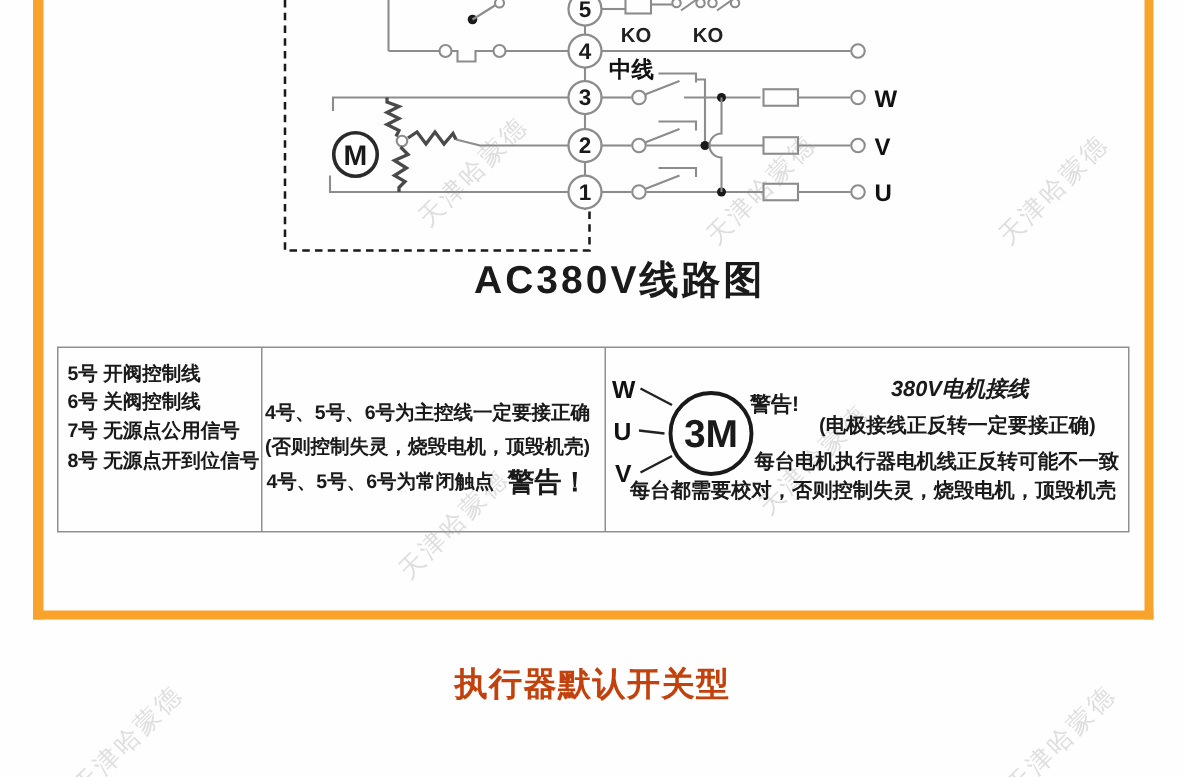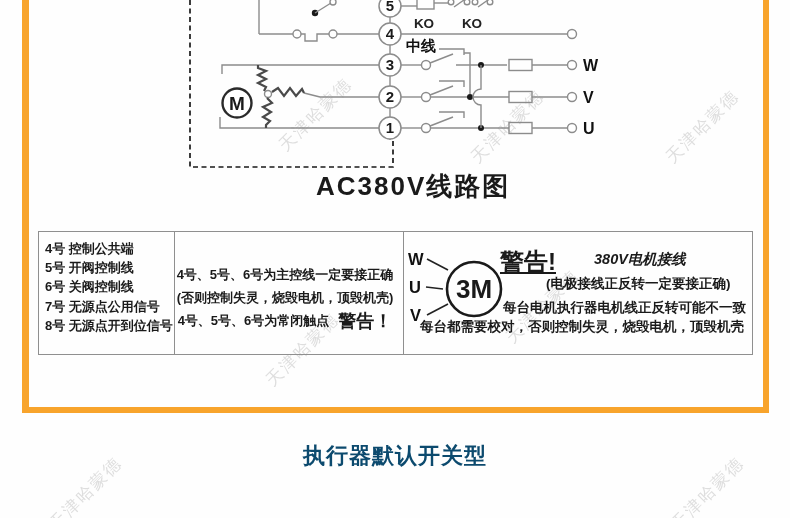--- a/index.html
+++ b/index.html
@@ -28,25 +28,25 @@
   #col2{position:absolute;left:132px;top:0;width:228px;height:100%;padding-top:31px;
       box-sizing:border-box;text-align:center;}
   #col2 .c2line{line-height:23px;white-space:nowrap;font-size:13px;}
   #col2 .warn2{font-size:18px;font-weight:800;margin-left:9px;vertical-align:-2px;text-align:center;}
   #col3{position:absolute;left:365px;top:0;width:350px;height:100%;}
   #col3 .c3line{position:absolute;white-space:nowrap;font-size:13.5px;font-weight:600;}
   #c3l1{left:190px;top:18px;font-size:14.5px !important;font-style:italic;}
   #c3l2{left:142px;top:43px;}
   #c3l3{left:99px;top:67px;}
   #c3l4{left:16px;top:86px;}
-  #warn3{position:absolute;left:96px;top:14px;font-size:24px;font-weight:800;white-space:nowrap;text-decoration:underline;}
+  #warn3{position:absolute;left:96px;top:29px;font-size:14px;font-weight:800;white-space:nowrap;}
   #motor3m-svg{position:absolute;left:2px;top:12px;}
   
   #footer-heading{position:absolute;left:0;top:441px;width:790px;text-align:center;
-      font-size:22px;font-weight:700;color:#0c4a6e;letter-spacing:1px;}
+      font-size:22px;font-weight:700;color:#c2410c;letter-spacing:1px;}
   svg text{font-family:"Liberation Sans","DejaVu Sans",sans-serif;}
 </style>
 </head>
 <body>
 
 <div id="page">
 
   <div class="wm" style="left:268px;top:103px;">天津哈蒙德</div>
   <div class="wm" style="left:460px;top:115px;">天津哈蒙德</div>
   <div class="wm" style="left:655px;top:115px;">天津哈蒙德</div>
@@ -151,21 +151,20 @@
     <text x="583" y="134" font-size="16" font-weight="600" fill="#111">U</text>
   </svg>
 
   <div id="diagram-title">AC380V线路图</div>
 
   <div id="spec-table">
     <div class="vdiv" id="vdiv1"></div>
     <div class="vdiv" id="vdiv2"></div>
 
     <div id="col1">
-      <div class="trow">4号 控制公共端</div>
       <div class="trow">5号 开阀控制线</div>
       <div class="trow">6号 关阀控制线</div>
       <div class="trow">7号 无源点公用信号</div>
       <div class="trow">8号 无源点开到位信号</div>
     </div>
 
     <div id="col2">
       <div class="c2line">4号、5号、6号为主控线一定要接正确</div>
       <div class="c2line">(否则控制失灵，烧毁电机，顶毁机壳)</div>
       <div class="c2line">

